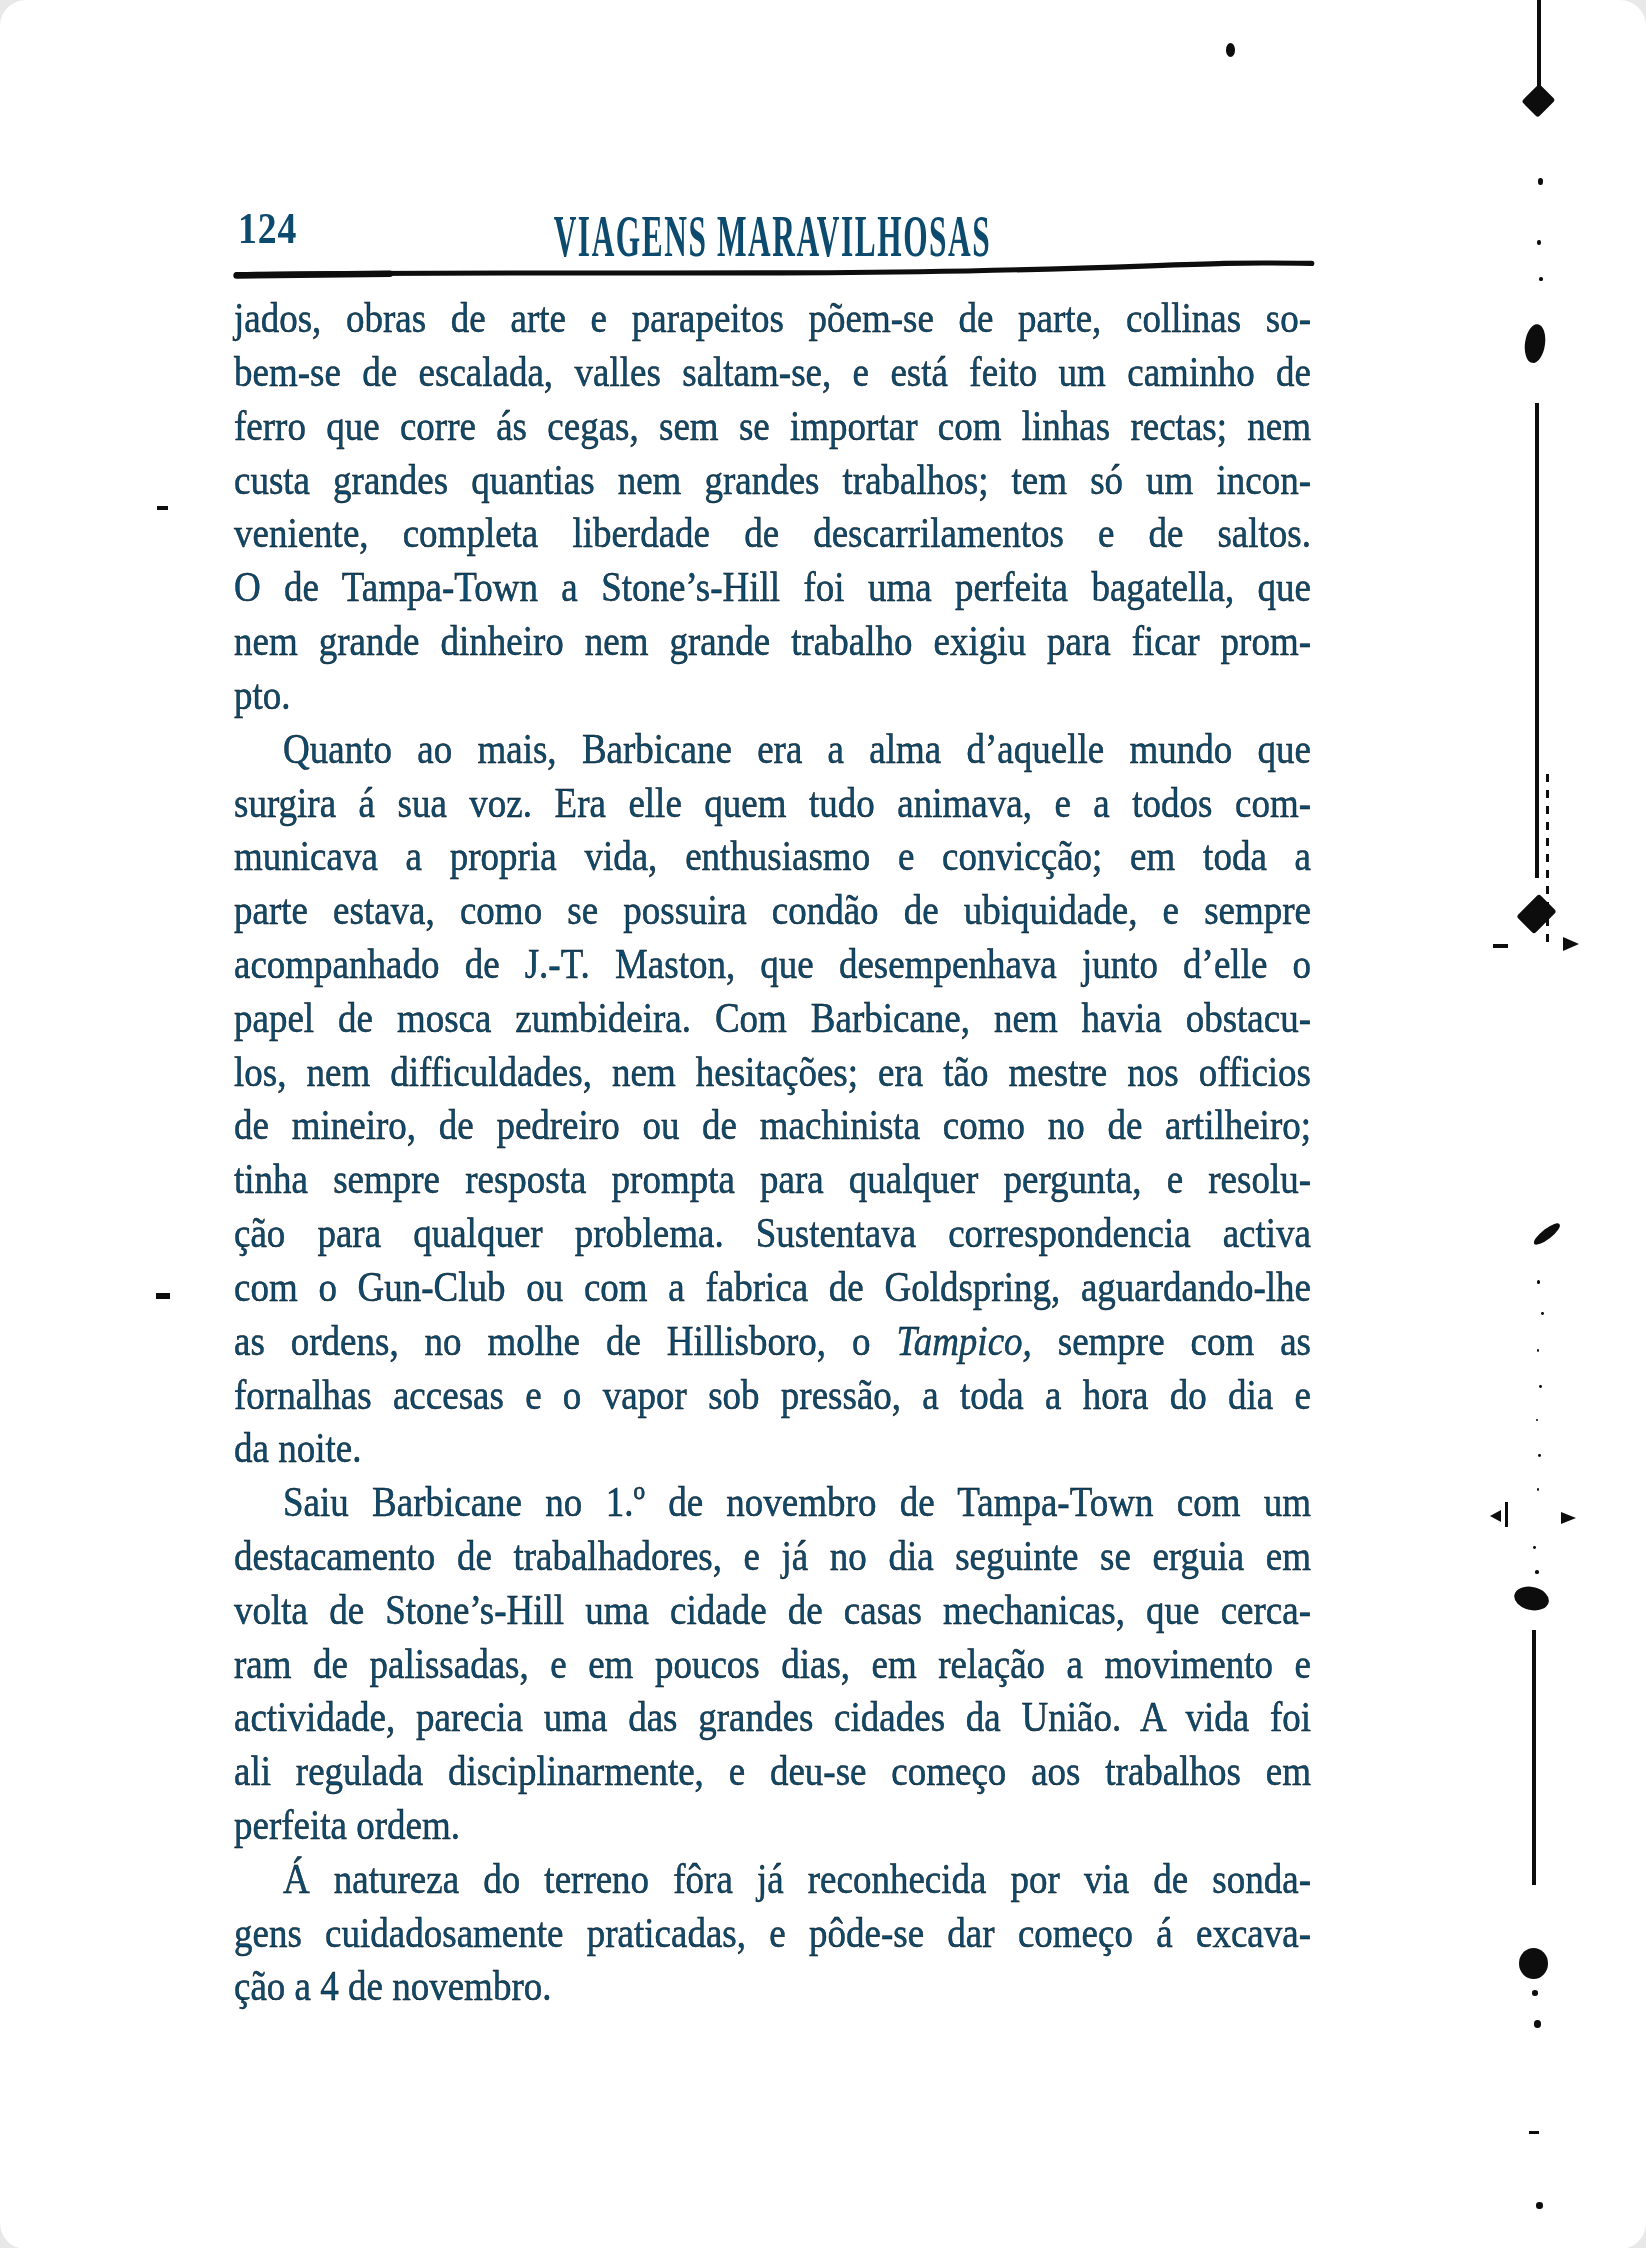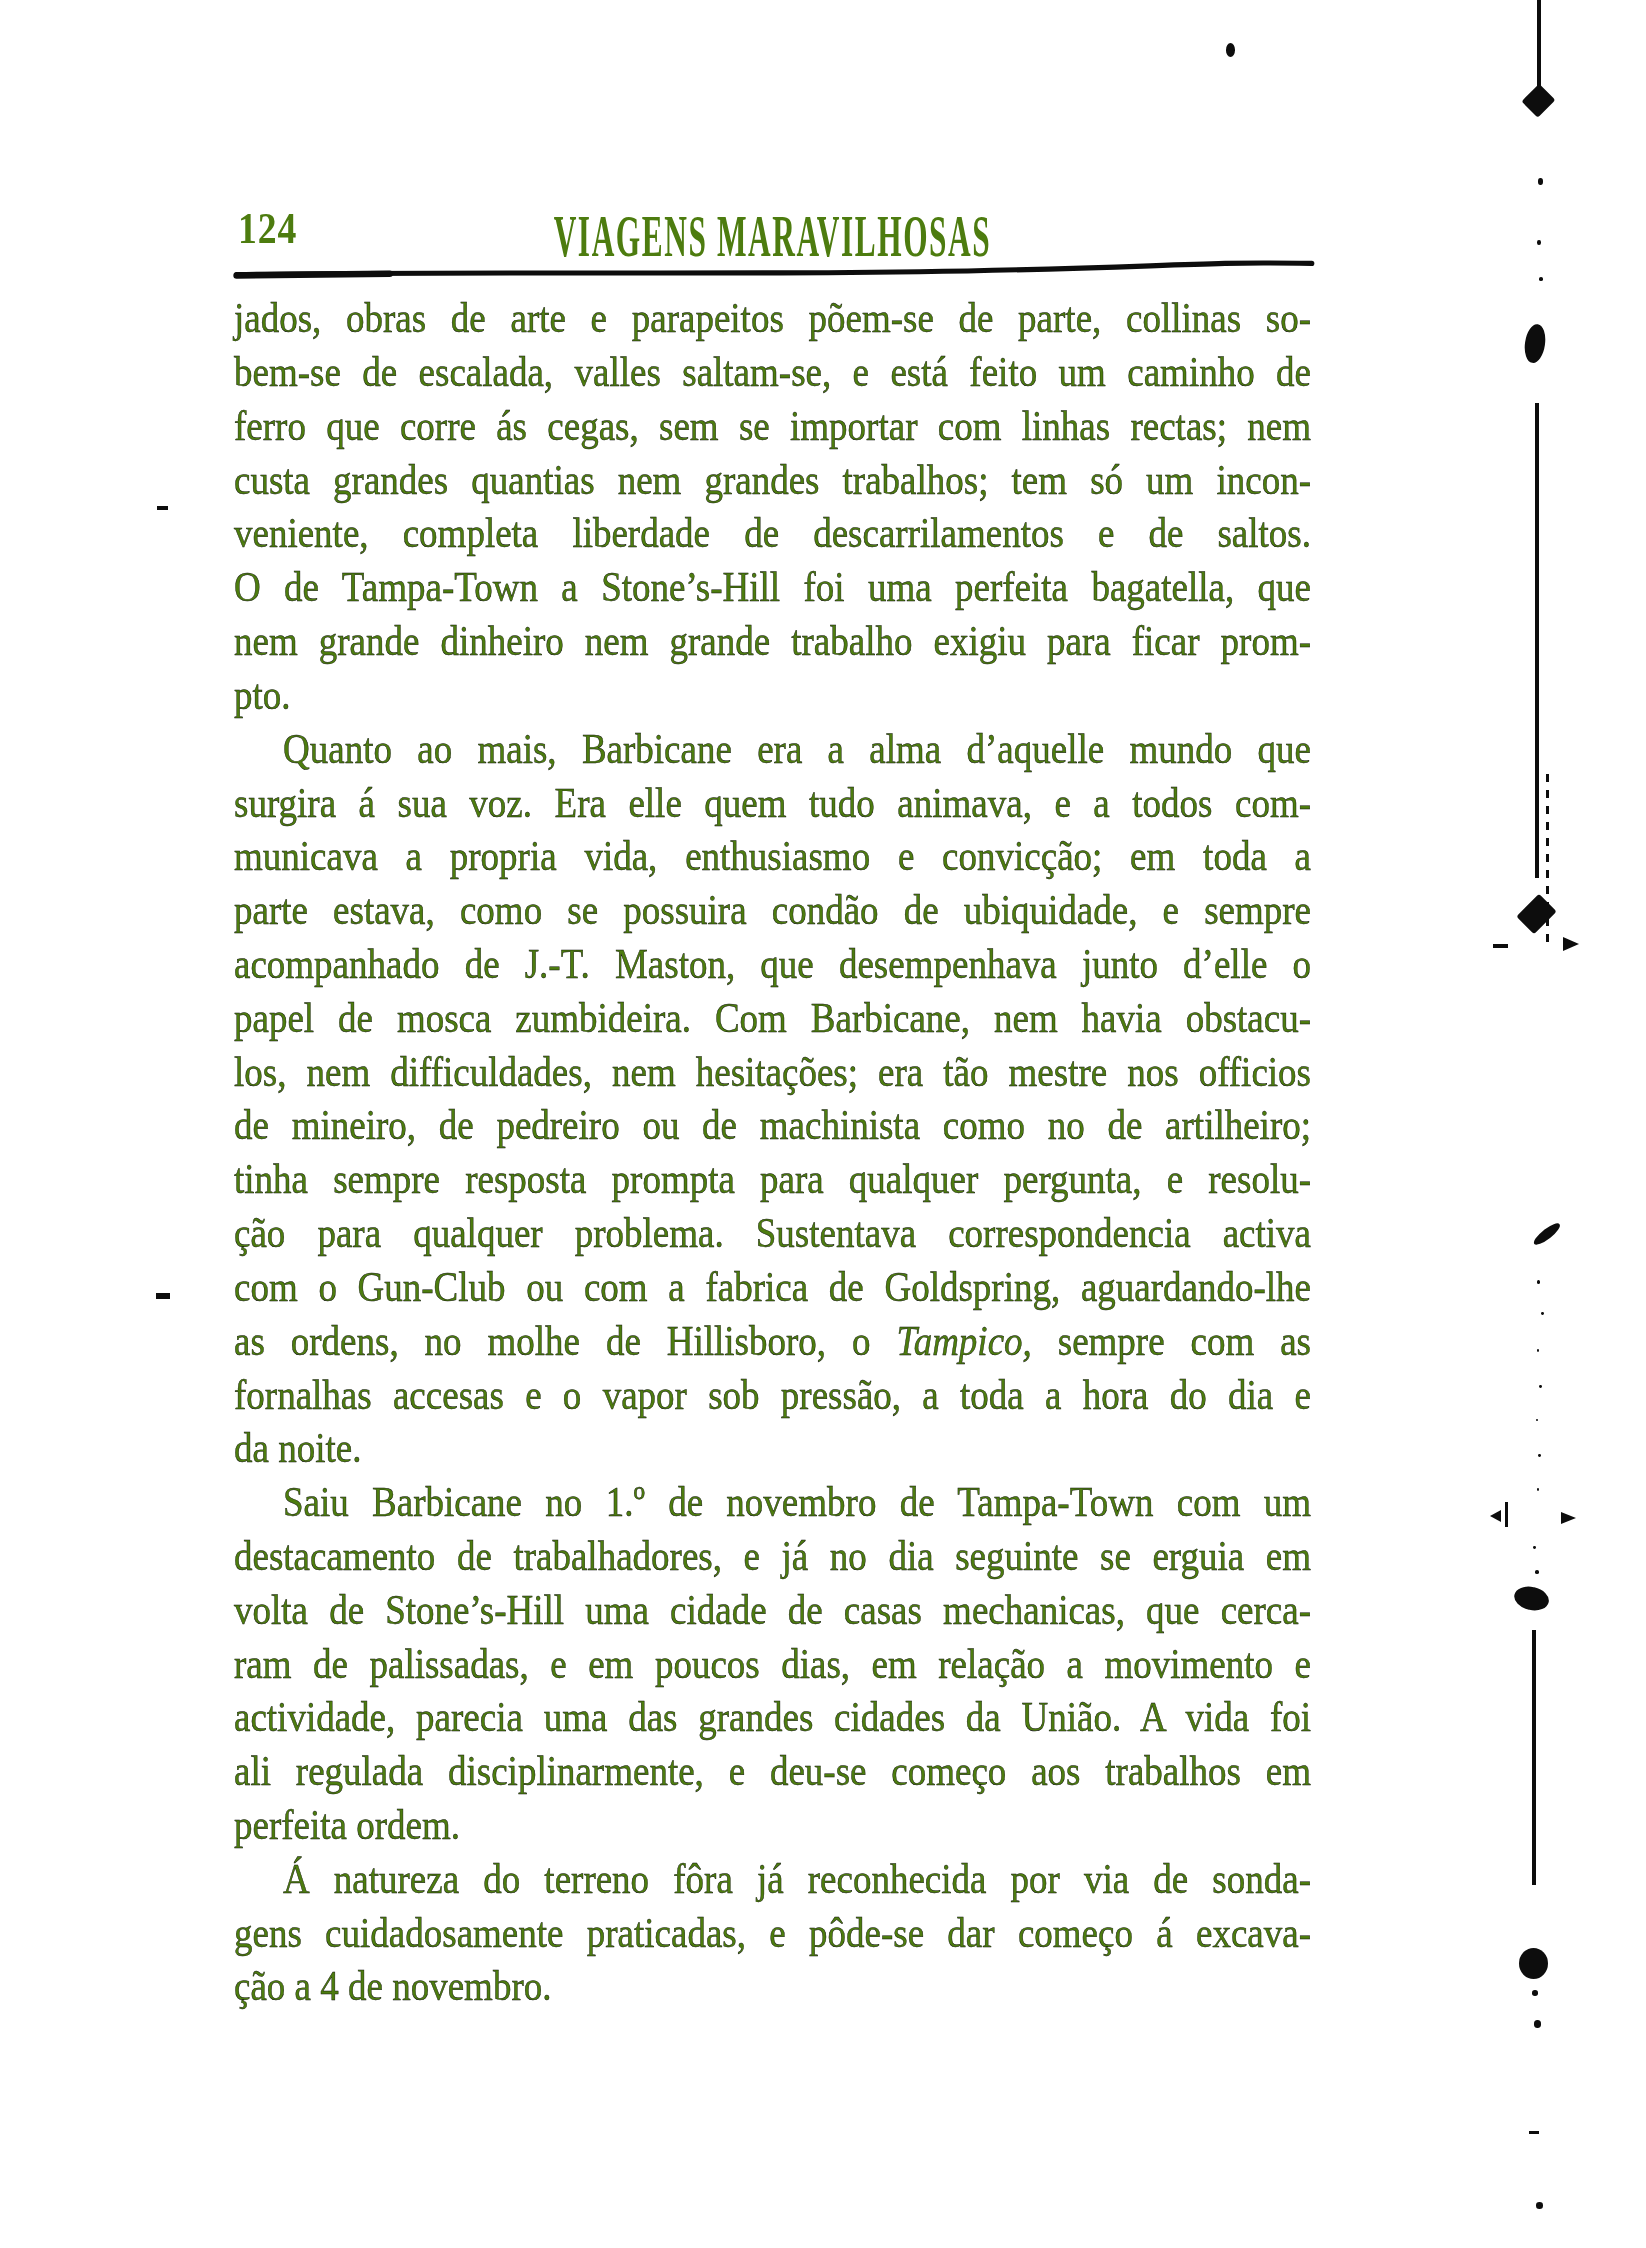--- a/index.html
+++ b/index.html
@@ -1,19 +1,20 @@
 <!DOCTYPE html>
 <html style="font-size:15px"><head>
 <meta charset="utf-8">
 <style>
   html,body{margin:0;padding:0;background:#e8e8e8;}
   .page{
     position:relative;width:1646px;height:2249px;background:#ffffff;
-    color:#4d7c0f;overflow:hidden;
+    color:#0c4a6e;overflow:hidden;
     font-family:"Liberation Serif","DejaVu Serif",serif;
+    border-radius:26px;
   }
   .pagenum{
     position:absolute;left:238px;top:206px;
     font-family:"Liberation Serif","DejaVu Serif",serif;
     font-weight:700;font-size:41px;line-height:1;
     transform:scale(.92,1.08);transform-origin:left top;letter-spacing:0.9px;
   }
   .runhead{
     position:absolute;left:234px;top:206px;width:1077px;text-align:center;
     font-family:"Liberation Serif","DejaVu Serif",serif;

